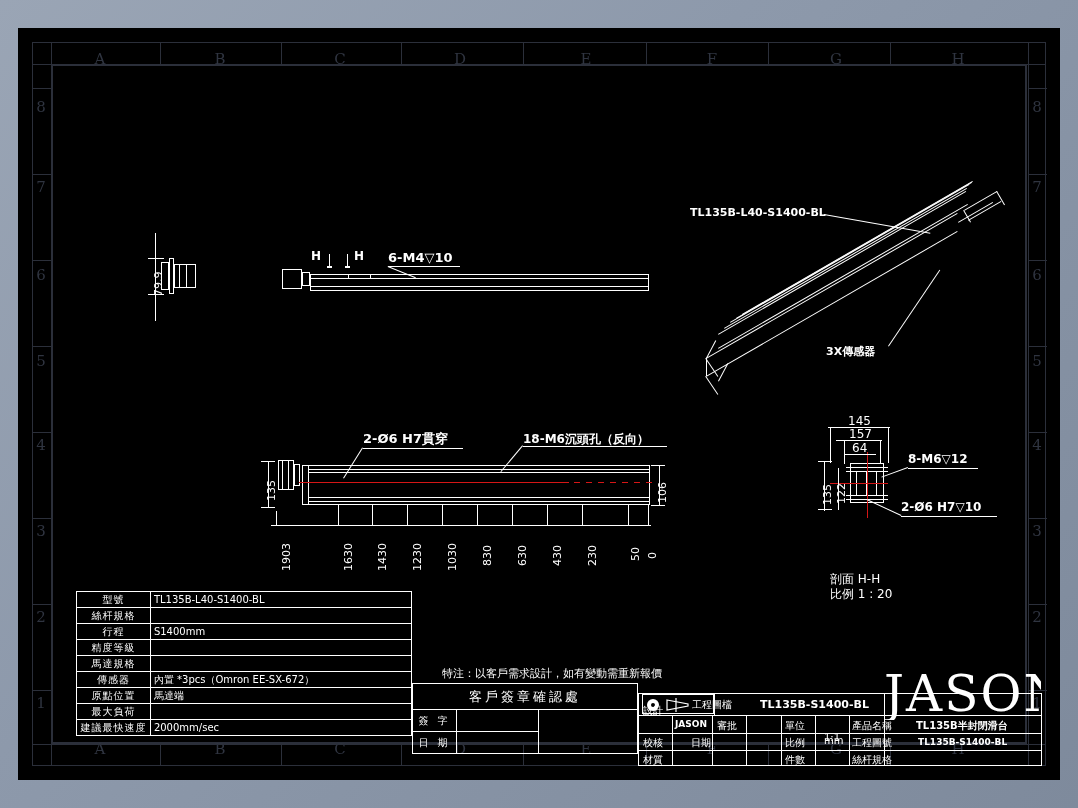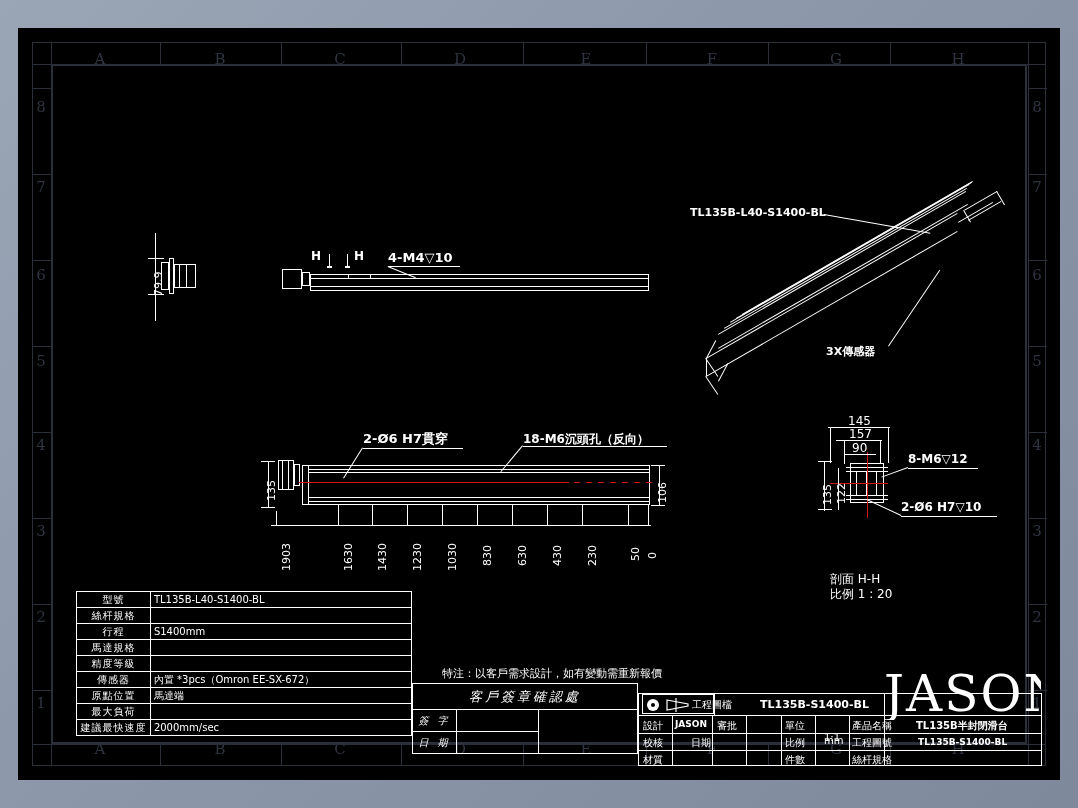--- a/index.html
+++ b/index.html
@@ -36,21 +36,21 @@
   .rot90{transform:rotate(-90deg);transform-origin:0 0;}
 
   
   table{border-collapse:collapse;position:absolute;}
   table td{border:1px solid #fff;color:#fff;font-size:10px;padding:0 3px;
            height:16px;box-sizing:border-box;white-space:nowrap;}
   .spec{left:58px;top:563px;width:336px;}
   .spec td.k{width:56px;text-align:center;letter-spacing:1px;}
   .spec td.v{width:258px;text-align:left;}
 
-  .sign{left:394px;top:655px;width:226px;font-style:italic;}
+  .sign{left:394px;top:655px;width:226px;}
   .sign td{height:22px;}
   .sign td.hdr{text-align:center;font-size:13px;letter-spacing:3px;height:26px;}
   .sign td.lbl{width:44px;text-align:center;letter-spacing:3px;}
   .sign td.f1{width:82px;} .sign td.f2{width:100px;}
 
   .logo{position:absolute;left:866px;top:640px;width:157px;height:52px;
         color:#fff;font-size:50px;line-height:52px;text-align:center;
         font-family:"DejaVu Serif","Liberation Serif",serif;letter-spacing:2px;
         overflow:hidden;}
 </style>
@@ -157,21 +157,21 @@
     <div class="ln" style="left:330px;top:246px;width:1px;height:5px;"></div>
     <div class="ln" style="left:352px;top:246px;width:1px;height:5px;"></div>
 
     <div class="txt t12 bold" style="left:293px;top:221px;">H</div>
     <div class="txt t12 bold" style="left:336px;top:221px;">H</div>
     <div class="ln" style="left:311px;top:226px;width:1px;height:14px;"></div>
     <div class="ln" style="left:329px;top:226px;width:1px;height:14px;"></div>
     <div class="ln" style="left:309px;top:238px;width:5px;height:2px;"></div>
     <div class="ln" style="left:327px;top:238px;width:5px;height:2px;"></div>
 
-    <div class="txt t13 bold" style="left:370px;top:222px;">4-M4▽10</div>
+    <div class="txt t13 bold" style="left:370px;top:222px;">6-M4▽10</div>
     <div class="ln" style="left:370px;top:238px;width:72px;height:1px;"></div>
     <div class="diag" style="left:370px;top:238px;width:30px;transform:rotate(22deg);"></div>
 
     <div class="diag" style="left:688px;top:330px;width:290px;transform:rotate(-30deg);"></div>
     <div class="diag" style="left:688px;top:348px;width:290px;transform:rotate(-30deg);"></div>
     <div class="diag" style="left:700px;top:320px;width:288px;transform:rotate(-30deg);"></div>
     <div class="diag" style="left:700px;top:306px;width:286px;transform:rotate(-30deg);"></div>
     <div class="diag" style="left:706px;top:300px;width:280px;transform:rotate(-30deg);"></div>
     <div class="diag" style="left:712px;top:294px;width:276px;transform:rotate(-30deg);"></div>
     <div class="diag" style="left:688px;top:330px;width:22px;transform:rotate(56deg);"></div>
@@ -271,21 +271,21 @@
     <div class="ln" style="left:800px;top:433px;width:14px;height:1px;"></div>
     <div class="ln" style="left:800px;top:481px;width:14px;height:1px;"></div>
     <div class="txt t11 rot90" style="left:803px;top:477px;">135</div>
     <div class="txt t11 rot90" style="left:817px;top:476px;">122</div>
 
     <div class="ln" style="left:810px;top:399px;width:62px;height:1px;"></div>
     <div class="ln" style="left:818px;top:412px;width:46px;height:1px;"></div>
     <div class="ln" style="left:826px;top:426px;width:32px;height:1px;"></div>
     <div class="txt t12" style="left:830px;top:386px;">145</div>
     <div class="txt t12" style="left:831px;top:399px;">157</div>
-    <div class="txt t12" style="left:834px;top:413px;">90</div>
+    <div class="txt t12" style="left:834px;top:413px;">64</div>
     <div class="ln" style="left:812px;top:399px;width:1px;height:36px;"></div>
     <div class="ln" style="left:870px;top:399px;width:1px;height:36px;"></div>
     <div class="ln" style="left:826px;top:412px;width:1px;height:24px;"></div>
     <div class="ln" style="left:862px;top:412px;width:1px;height:24px;"></div>
 
     <div class="txt t12 bold" style="left:890px;top:424px;">8-M6▽12</div>
     <div class="ln" style="left:890px;top:440px;width:70px;height:1px;"></div>
     <div class="diag" style="left:890px;top:440px;width:28px;transform:rotate(160deg);"></div>
 
     <div class="txt t12 bold" style="left:883px;top:472px;">2-Ø6 H7▽10</div>
@@ -303,25 +303,25 @@
       </tr>
       <tr>
         <td class="k">絲杆規格</td>
         <td class="v"></td>
       </tr>
       <tr>
         <td class="k">行程</td>
         <td class="v">S1400mm</td>
       </tr>
       <tr>
+        <td class="k">精度等級</td>
+        <td class="v"></td>
+      </tr>
+      <tr>
         <td class="k">馬達規格</td>
-        <td class="v"></td>
-      </tr>
-      <tr>
-        <td class="k">精度等級</td>
         <td class="v"></td>
       </tr>
       <tr>
         <td class="k">傳感器</td>
         <td class="v">內置 *3pcs（Omron EE-SX-672）</td>
       </tr>
       <tr>
         <td class="k">原點位置</td>
         <td class="v">馬達端</td>
       </tr>
@@ -374,21 +374,21 @@
 
     <div class="ln" style="left:620px;top:705px;width:404px;height:1px;"></div>
     <div class="ln" style="left:620px;top:722px;width:404px;height:1px;"></div>
     <div class="ln" style="left:654px;top:687px;width:1px;height:51px;"></div>
     <div class="ln" style="left:694px;top:687px;width:1px;height:51px;"></div>
     <div class="ln" style="left:728px;top:687px;width:1px;height:51px;"></div>
     <div class="ln" style="left:763px;top:687px;width:1px;height:51px;"></div>
     <div class="ln" style="left:797px;top:687px;width:1px;height:51px;"></div>
     <div class="ln" style="left:831px;top:687px;width:1px;height:51px;"></div>
 
-    <div class="txt t10" style="left:625px;top:691px;">設計</div>
+    <div class="txt t10" style="left:625px;top:676px;">設計</div>
     <div class="txt t9 bold" style="left:657px;top:691px;">JASON</div>
     <div class="txt t10" style="left:699px;top:691px;">審批</div>
     <div class="txt t10" style="left:733px;top:691px;"></div>
     <div class="txt t10" style="left:767px;top:691px;">單位</div>
     <div class="txt t10" style="left:806px;top:691px;margin-top:16px;">mm</div>
     <div class="txt t10" style="left:834px;top:691px;">產品名稱</div>
     <div class="txt t10 bold" style="left:898px;top:691px;">TL135B半封閉滑台</div>
 
     <div class="txt t10" style="left:625px;top:708px;">校核</div>
     <div class="txt t10" style="left:657px;top:708px;"></div>

